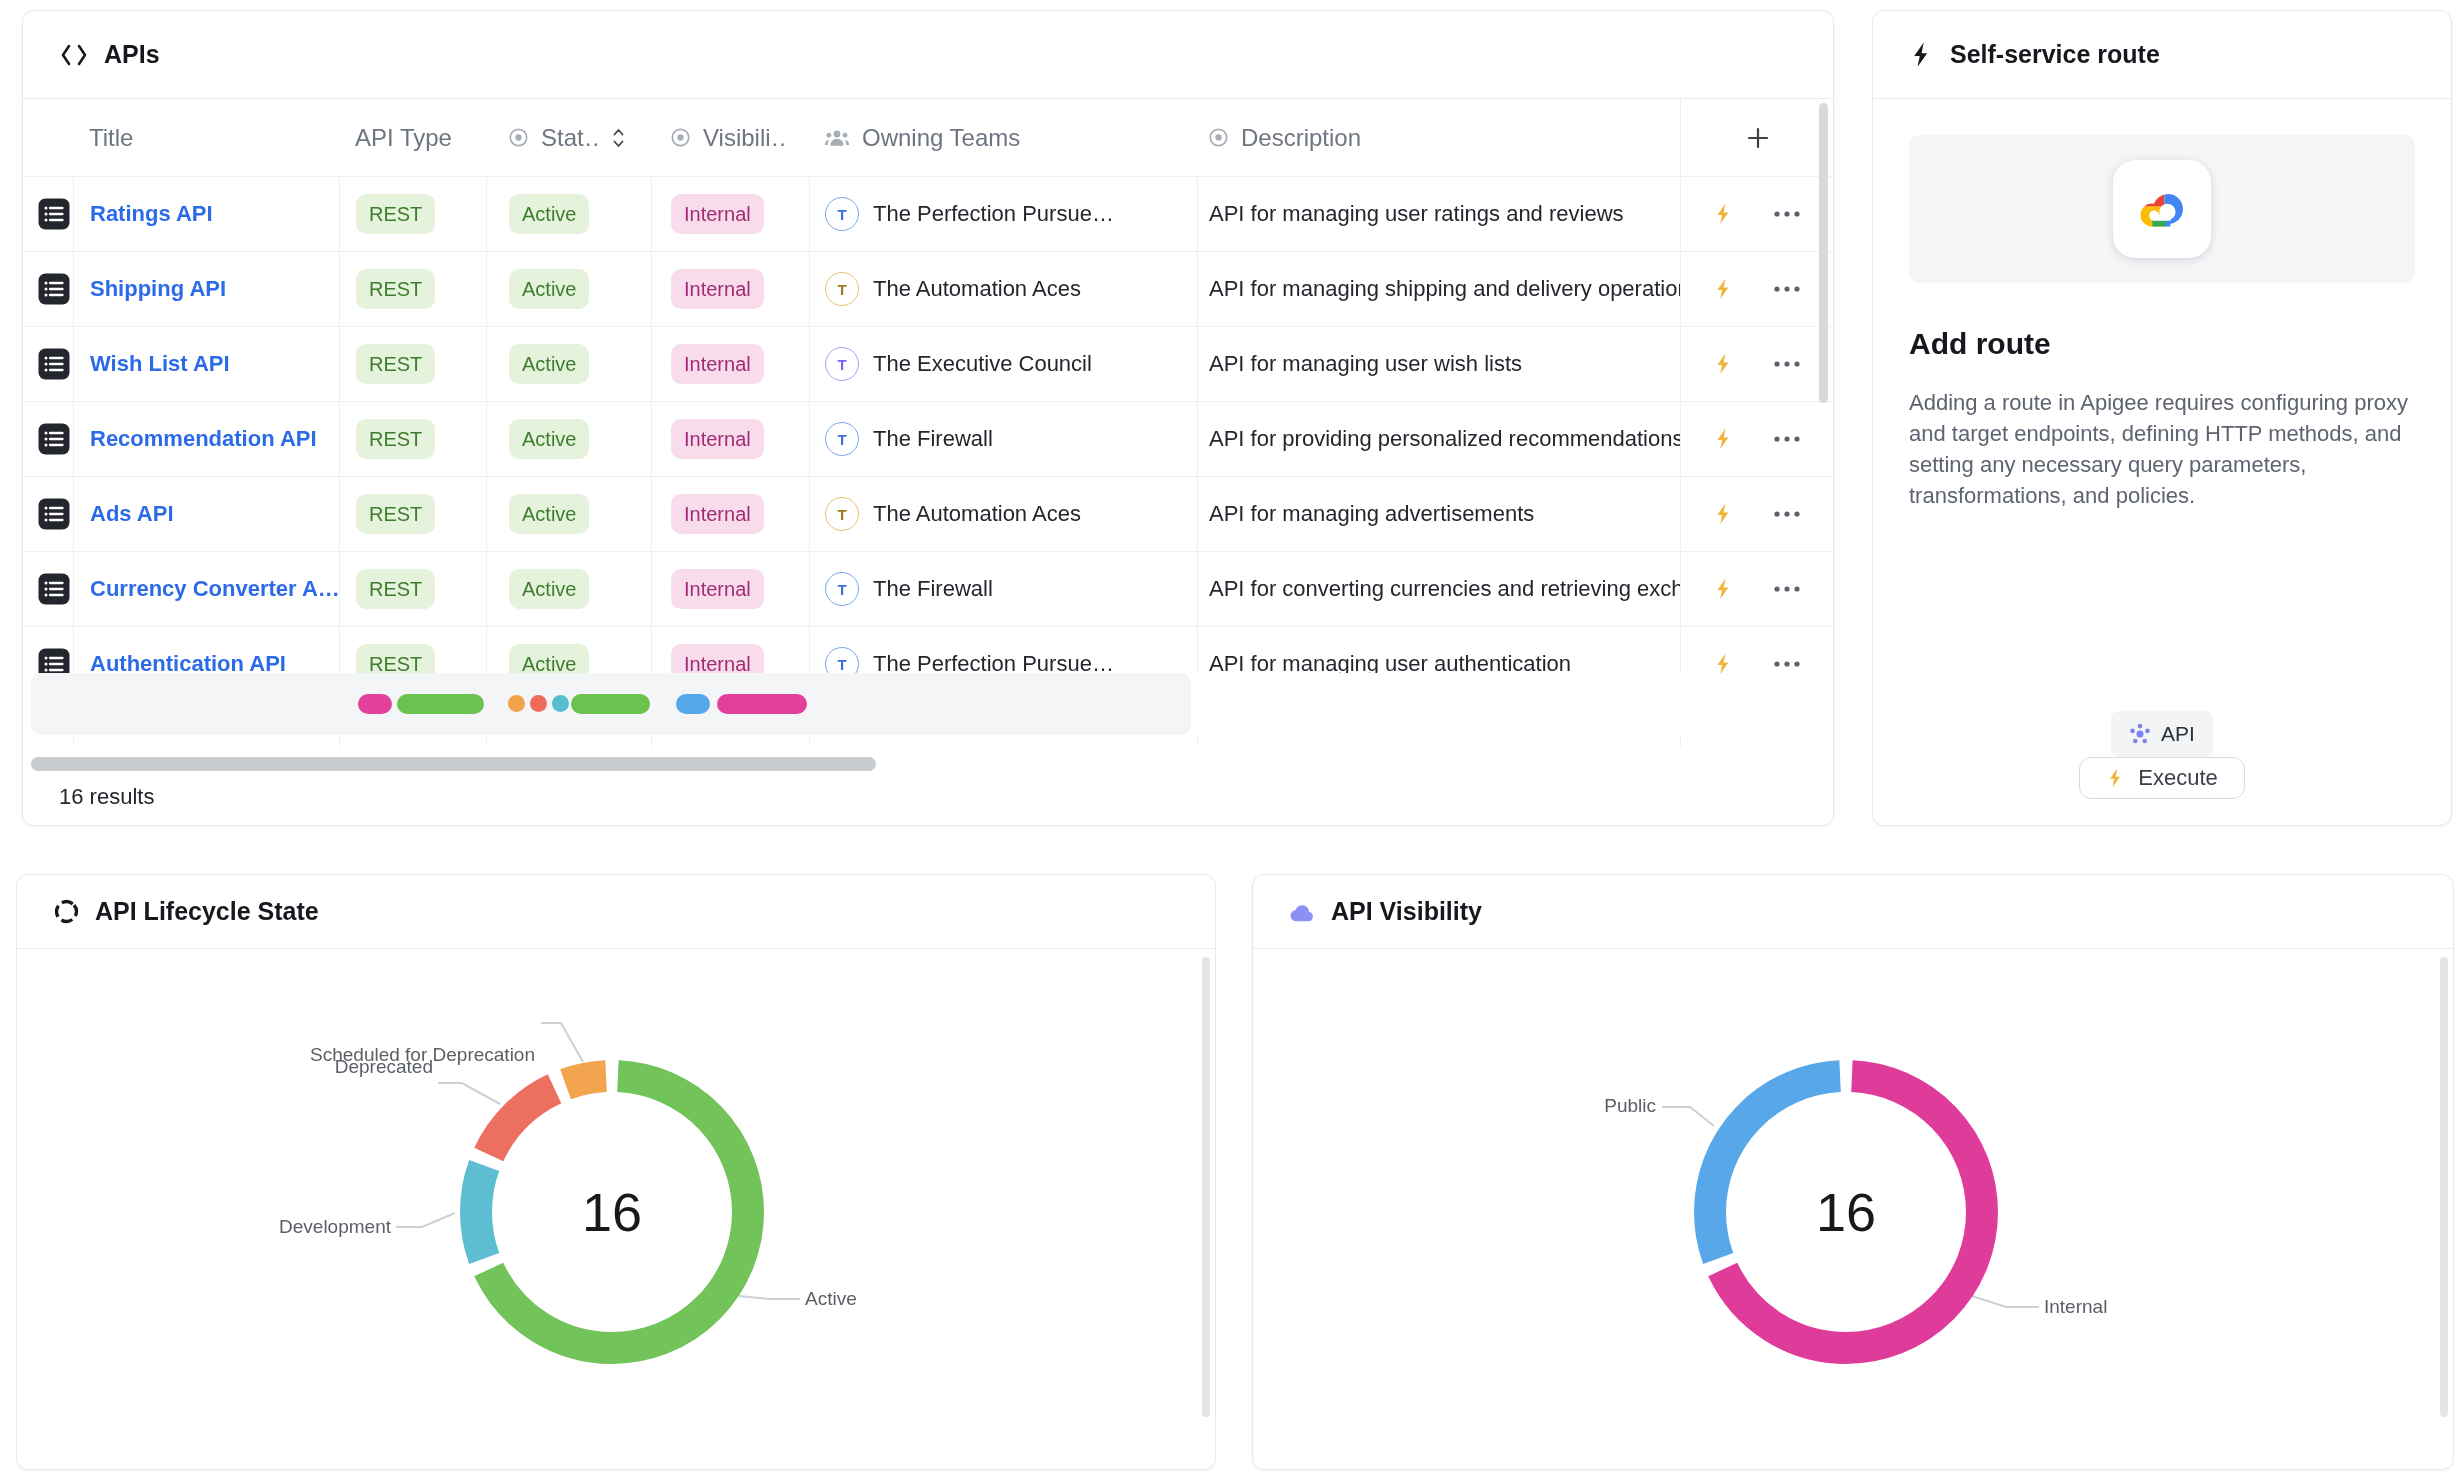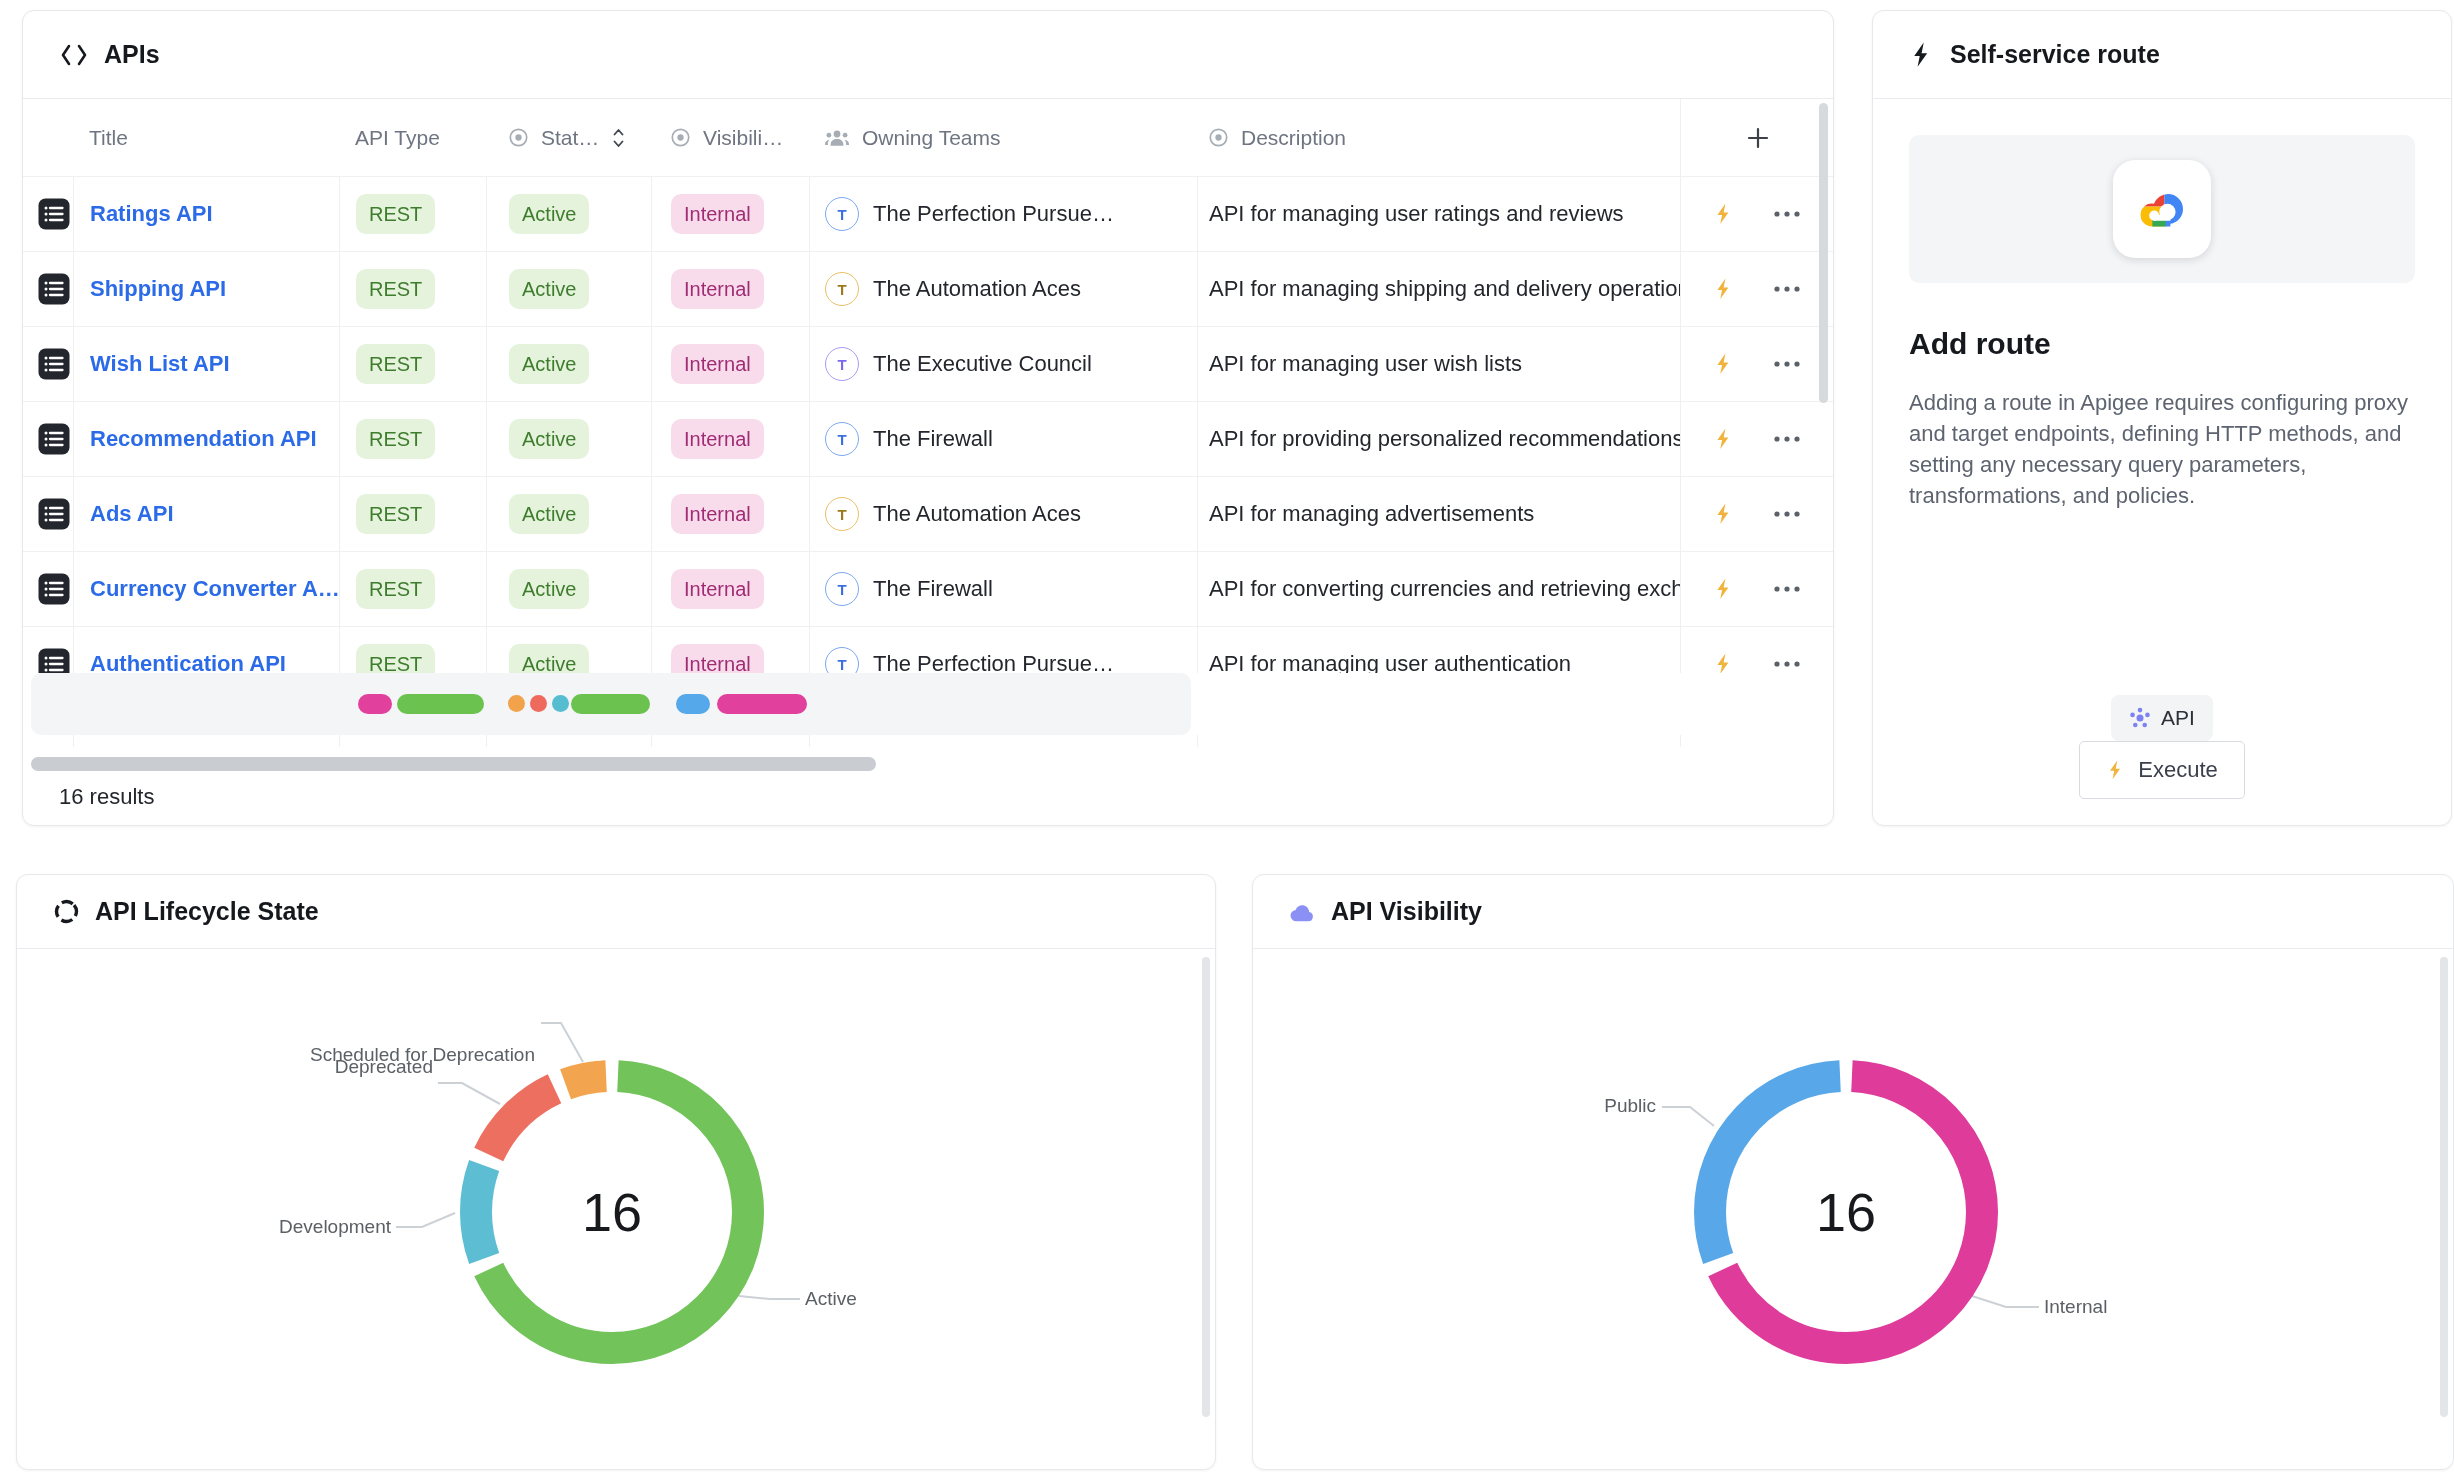--- a/index.html
+++ b/index.html
@@ -8,21 +8,21 @@
   .card{position:absolute;background:#fff;border:1px solid #e6e8ec;border-radius:12px;
         box-shadow:0 1px 3px rgba(16,24,40,.05);box-sizing:border-box;}
   .card-head{display:flex;align-items:center;gap:15px;padding:0 36px;height:88px;
         border-bottom:1px solid #e9ebee;font-size:25px;font-weight:600;color:#15181d;box-sizing:border-box;}
   .card-head.small{height:74px;}
   .icon{display:inline-flex;align-items:center;justify-content:center;flex:0 0 auto;}
 
   
   #card-apis{left:22px;top:10px;width:1812px;height:816px;}
   .thead{position:absolute;top:88px;left:0;right:0;height:78px;display:flex;
-         color:#6e7581;font-size:21px;border-bottom:1px solid #eef0f2;box-sizing:border-box;}
+         color:#6e7581;font-size:24px;border-bottom:1px solid #eef0f2;box-sizing:border-box;}
   .tbody{position:absolute;top:166px;left:0;right:0;height:496px;overflow:hidden;}
   .cell{flex:0 0 auto;display:flex;align-items:center;box-sizing:border-box;height:100%;
         overflow:hidden;white-space:nowrap;}
   .c0{width:50px;padding-left:14px;}
   .c1{width:266px;padding-left:16px;}
   .c2{width:147px;padding-left:16px;}
   .c3{width:165px;padding-left:22px;}
   .c4{width:158px;padding-left:19px;}
   .c5{width:388px;padding-left:15px;}
   .c6{width:483px;padding-left:11px;}
@@ -61,22 +61,22 @@
   .banner{height:148px;background:#f4f5f7;border-radius:10px;display:flex;align-items:center;
         justify-content:center;}
   .tile{width:98px;height:98px;background:#fff;border-radius:22px;box-shadow:0 2px 8px rgba(20,24,33,.14);
         display:flex;align-items:center;justify-content:center;}
   .action-title{margin:44px 0 26px 0;font-size:30px;font-weight:700;color:#15181d;}
   .action-desc{margin:0;font-size:22px;line-height:31px;color:#5d6470;width:508px;}
   .action-foot{position:absolute;left:36px;right:36px;bottom:26px;display:flex;
         align-items:center;justify-content:space-between;flex-direction:column;}
   .chip{display:inline-flex;align-items:center;gap:10px;height:46px;padding:0 18px;border-radius:8px;
         background:#f3f4f6;font-size:21px;color:#2b3039;font-weight:500;}
-  .execute-btn{display:inline-flex;align-items:center;gap:12px;height:58px;padding:0 26px;
-        border:1.5px solid #d8dbe0;border-radius:5px;background:#fff;font-size:22px;color:#3a3f4b;
+  .execute-btn{display:inline-flex;align-items:center;gap:12px;height:42px;padding:0 26px;
+        border:1.5px solid #d8dbe0;border-radius:12px;background:#fff;font-size:22px;color:#3a3f4b;
         font-weight:500;cursor:pointer;font-family:inherit;}
 
   
   #card-lifecycle{left:16px;top:874px;width:1200px;height:596px;}
   #card-visibility{left:1252px;top:874px;width:1202px;height:596px;}
   .chart-body{position:absolute;inset:0;pointer-events:none;}
   .donut{position:absolute;width:320px;height:320px;}
   .donut-center{position:absolute;transform:translate(-50%,-50%);font-size:54px;font-weight:500;
         color:#17191d;}
   .chart-label{position:absolute;font-size:19px;color:#5b6066;white-space:nowrap;}

